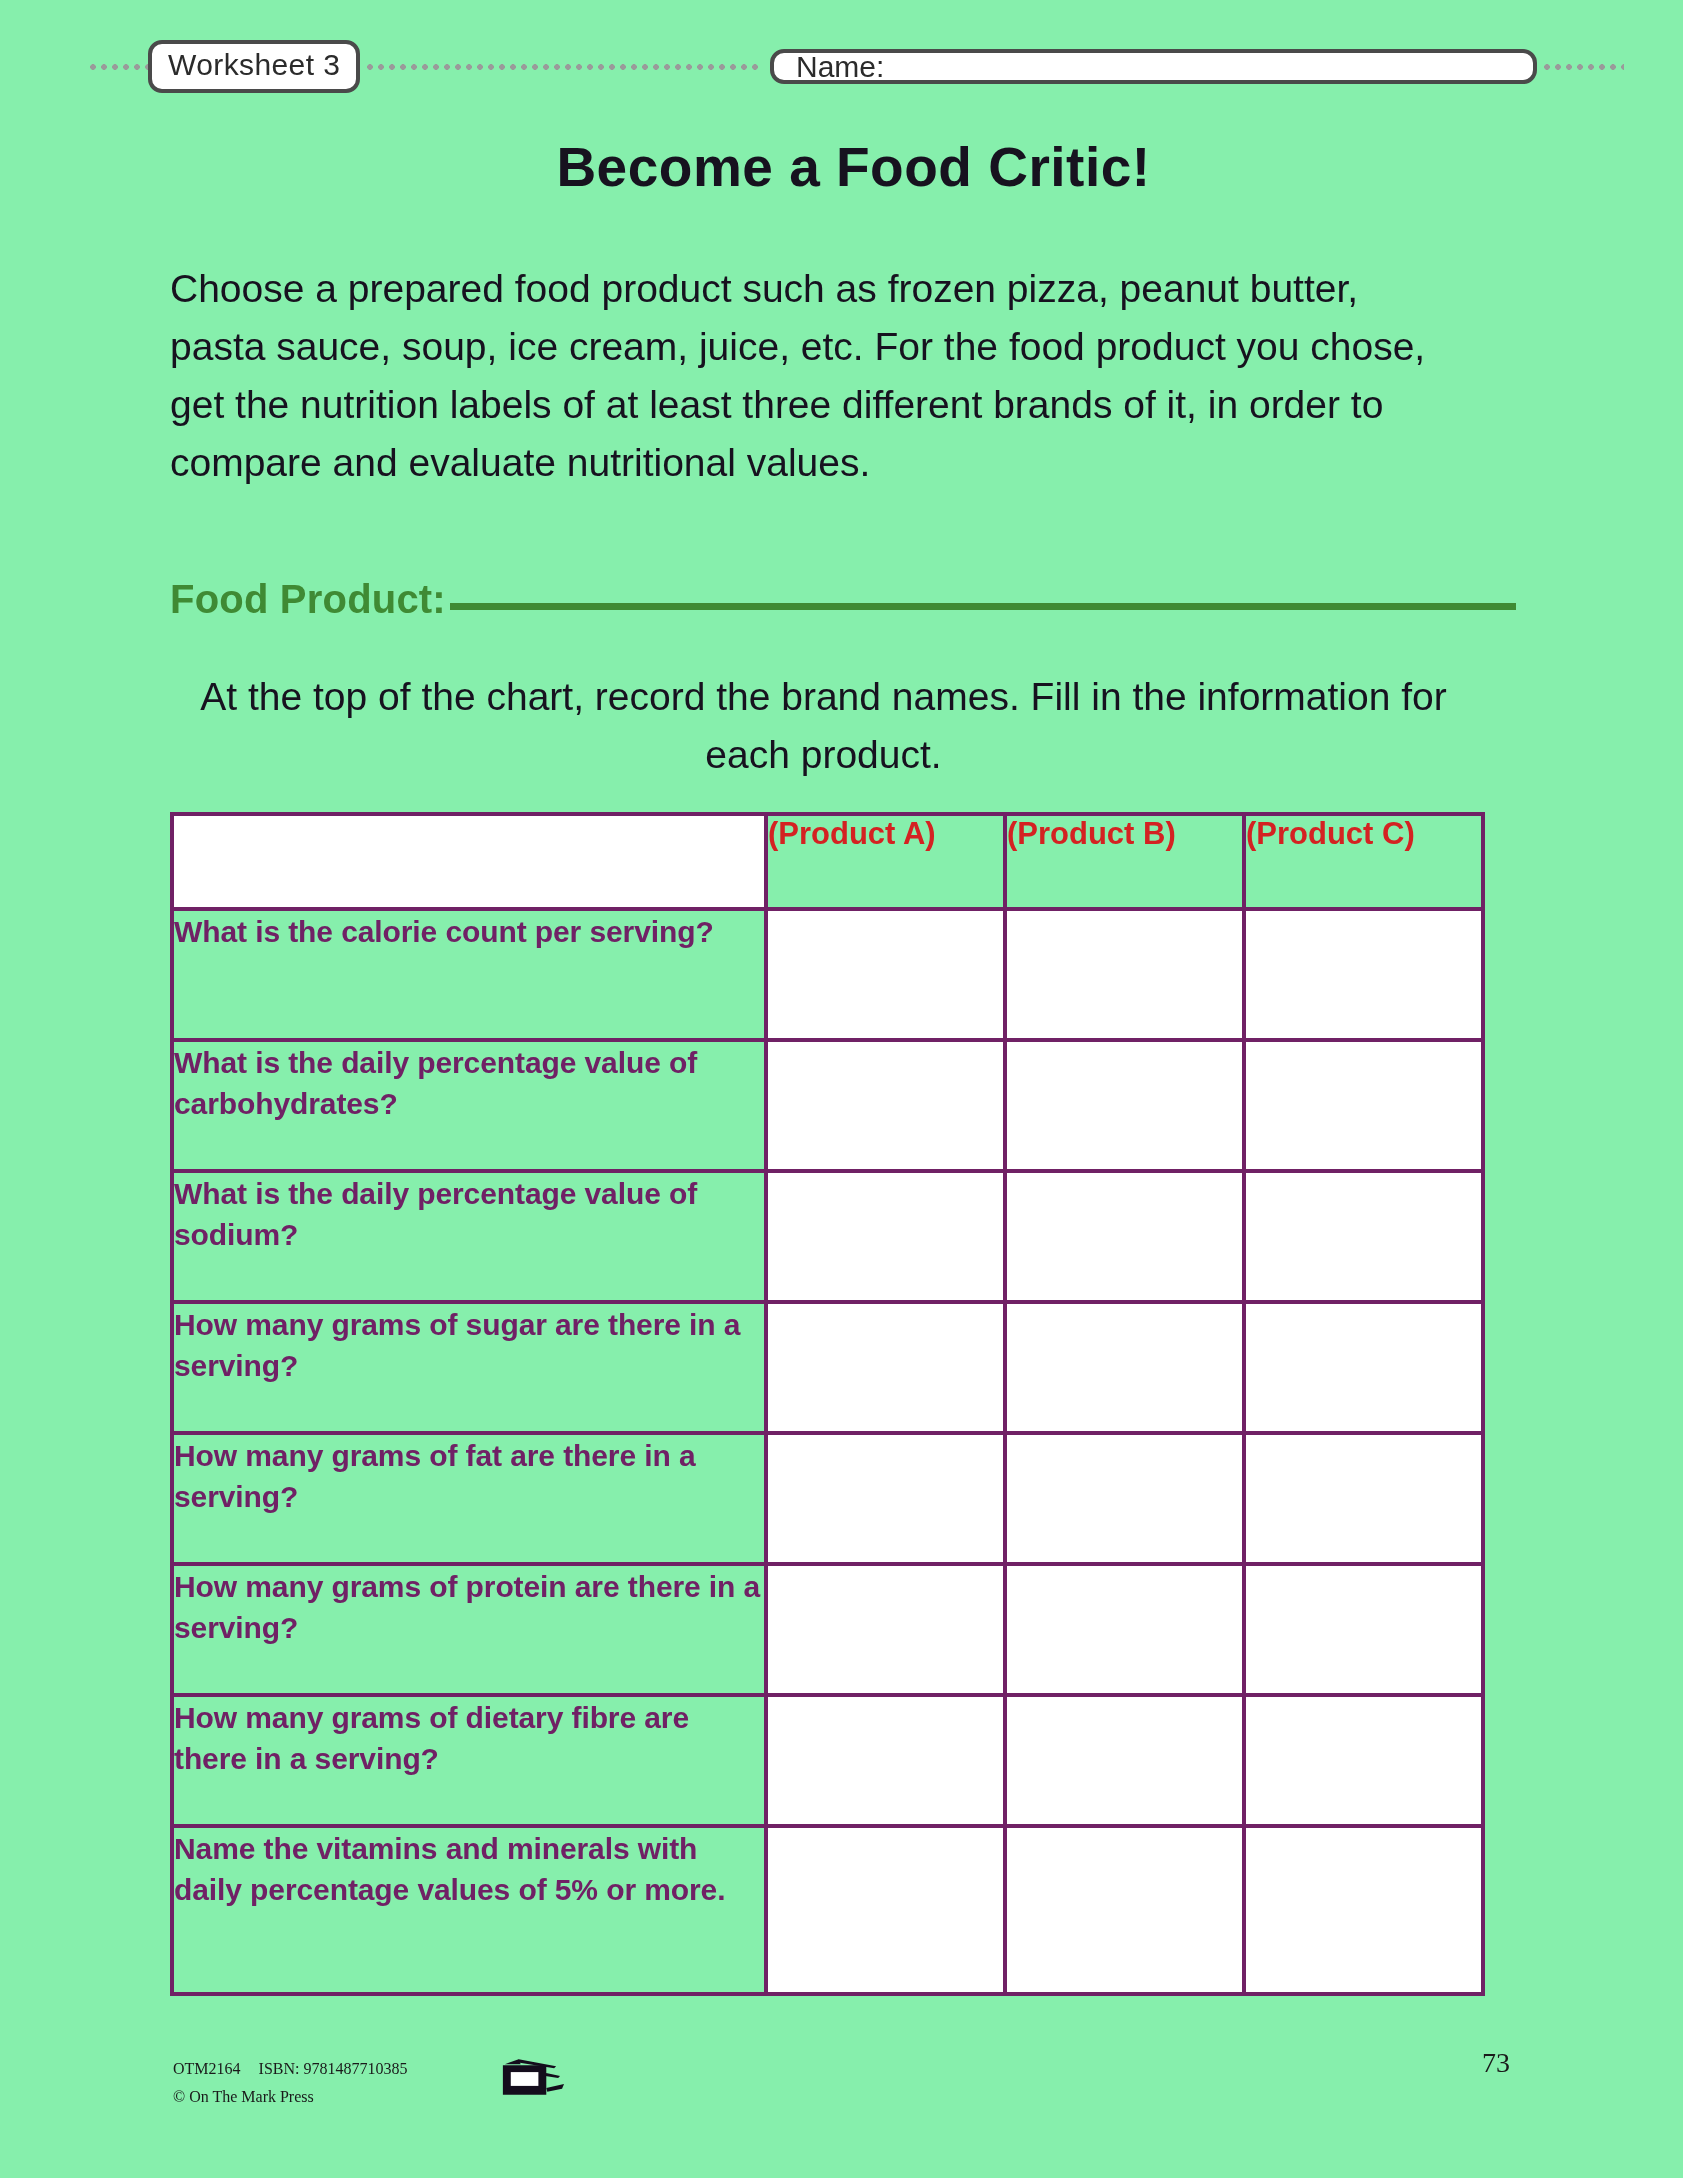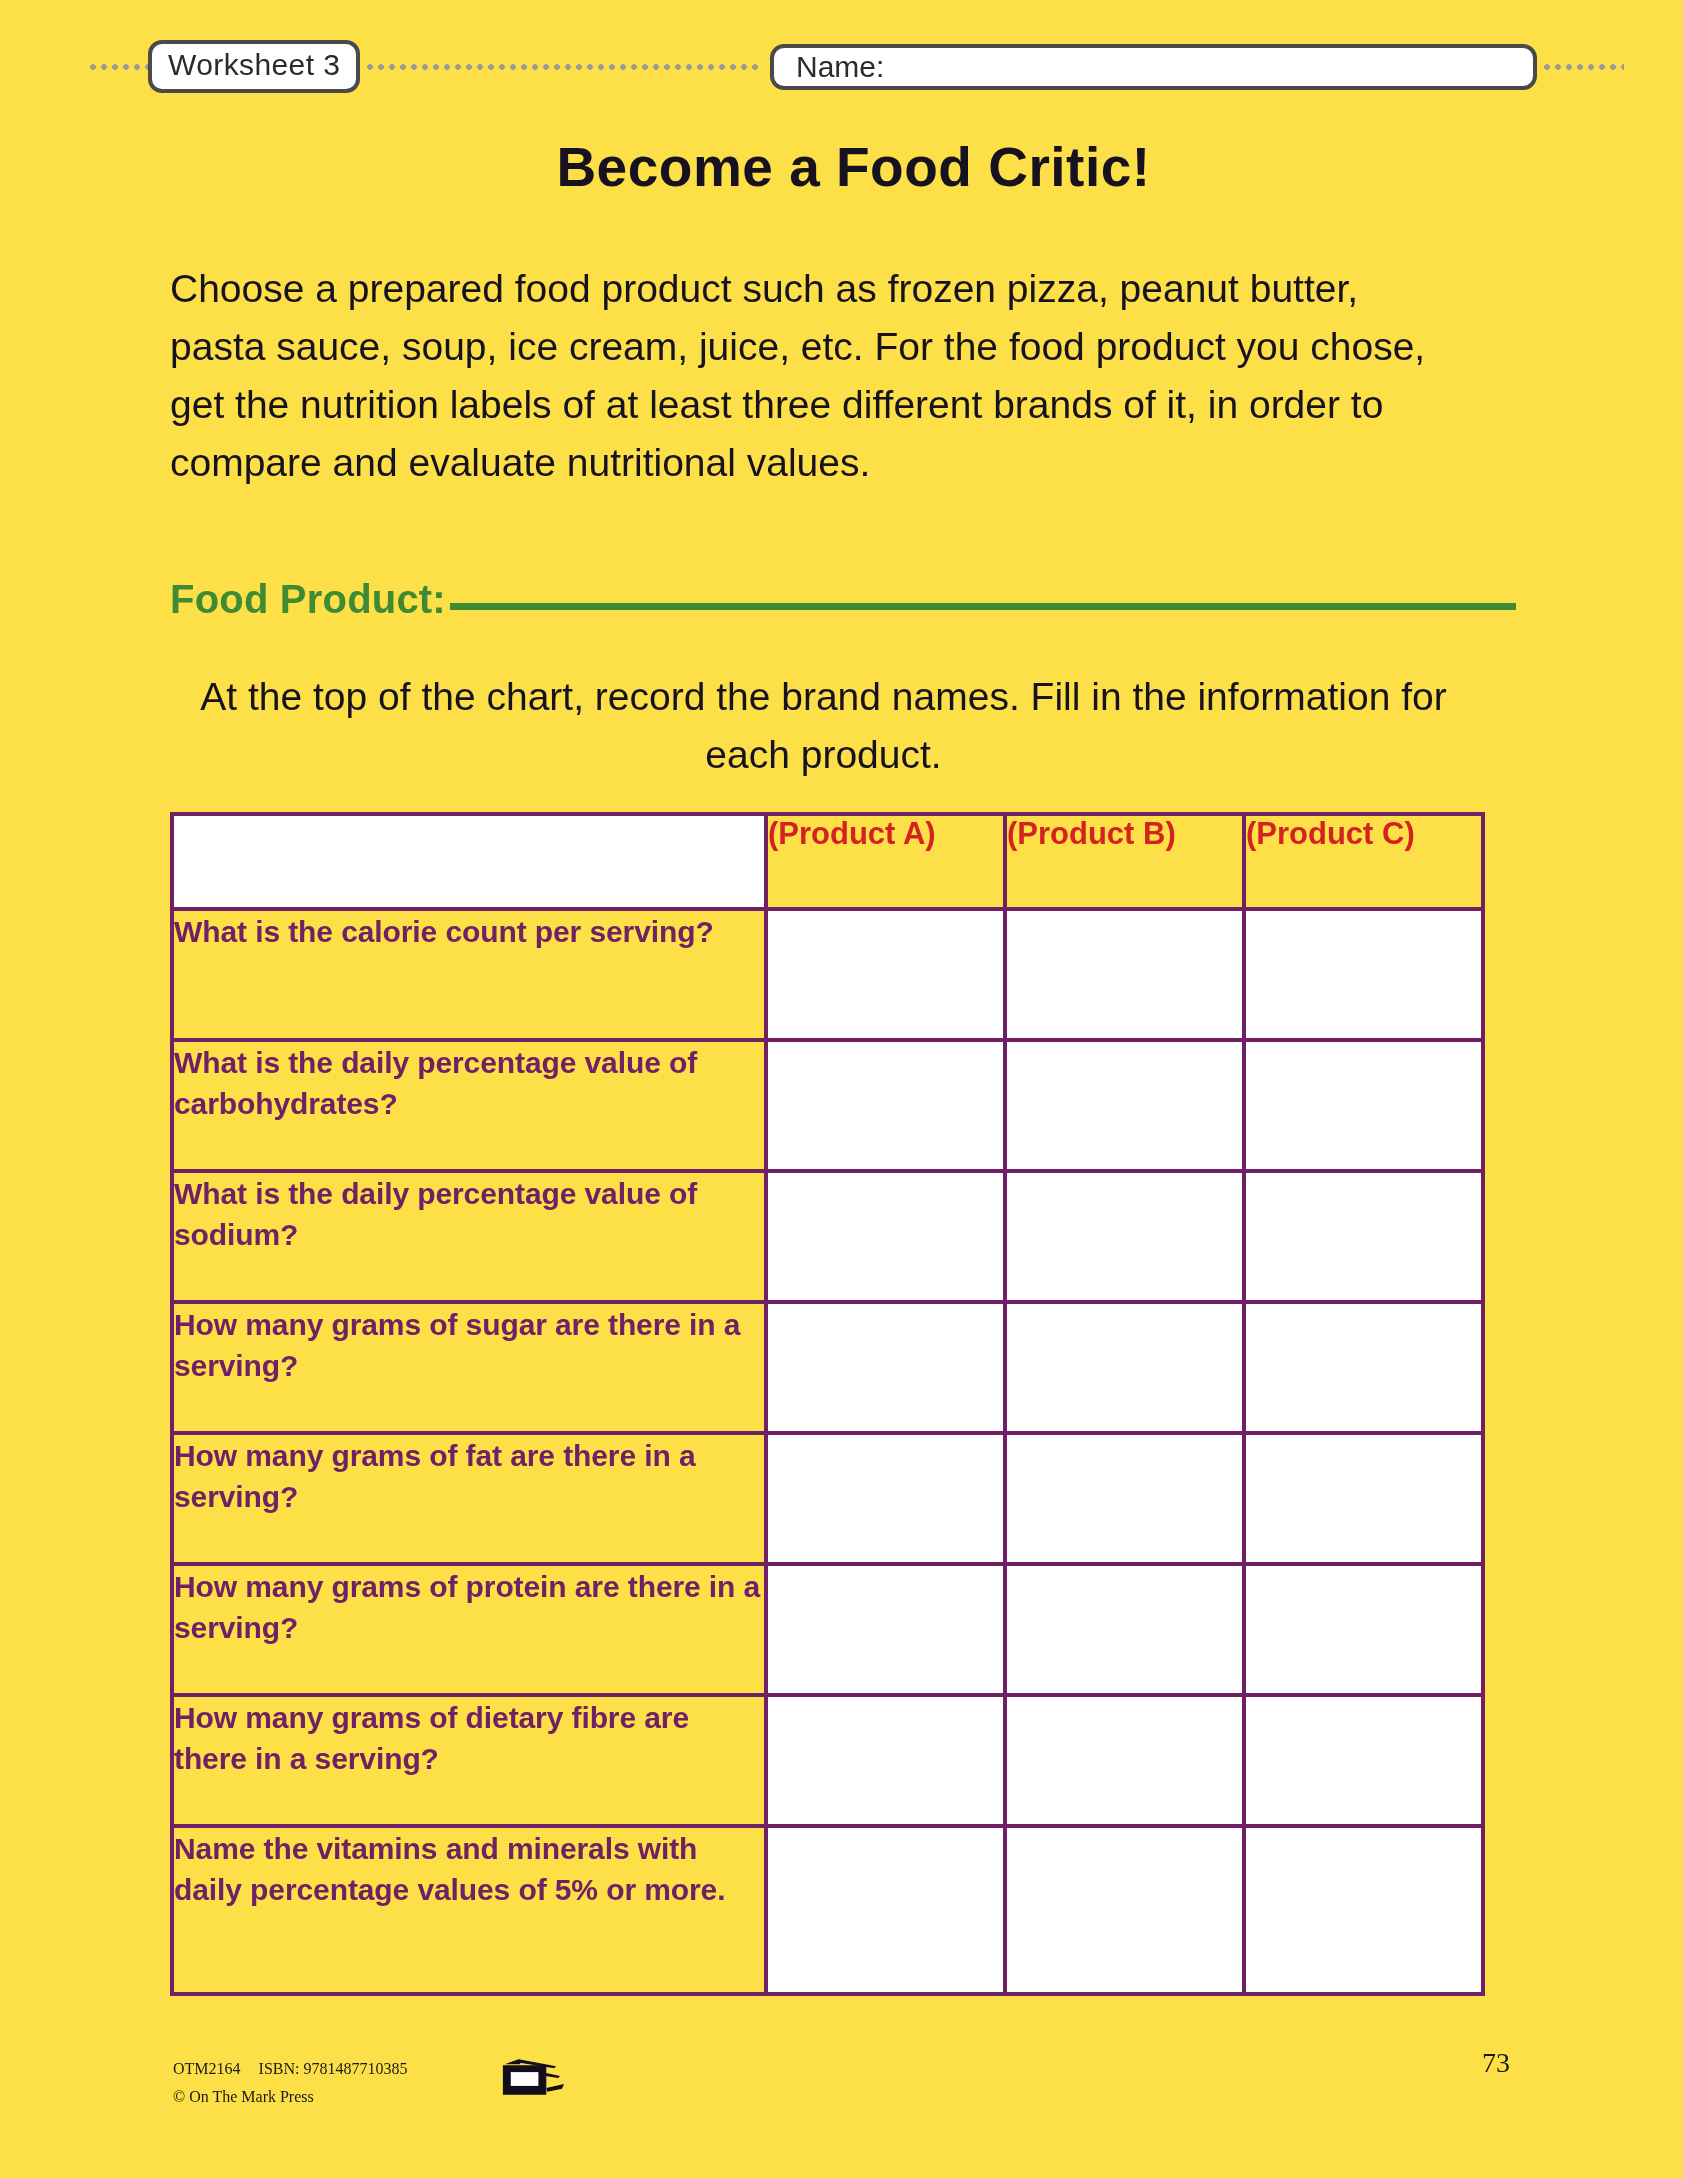--- a/index.html
+++ b/index.html
@@ -12,21 +12,21 @@
     height: 2178px;
     font-family: "Liberation Sans", sans-serif;
     color: #1a1620;
     position: relative;
     overflow: hidden;
   }
 
   .page {
     position: absolute;
     inset: 0;
-    background: #fde047;
+    background: #86efac;
   }
 
   
   .header-strip {
     position: absolute;
     top: 38px;
     left: 89px;
     right: 59px;
     height: 57px;
     display: flex;
@@ -53,21 +53,21 @@
     letter-spacing: 0.4px;
     color: #2b2b2b;
     white-space: nowrap;
     line-height: 1.05;
   }
 
   .name-box {
     border: 4px solid #4a4a4a;
     border-radius: 14px;
     background: #fff;
-    height: 46px;
+    height: 35px;
     width: 767px;
     display: flex;
     align-items: center;
     padding-left: 22px;
     box-sizing: border-box;
     font-size: 30px;
     color: #2b2b2b;
     margin-left: 6px;
   }
 

